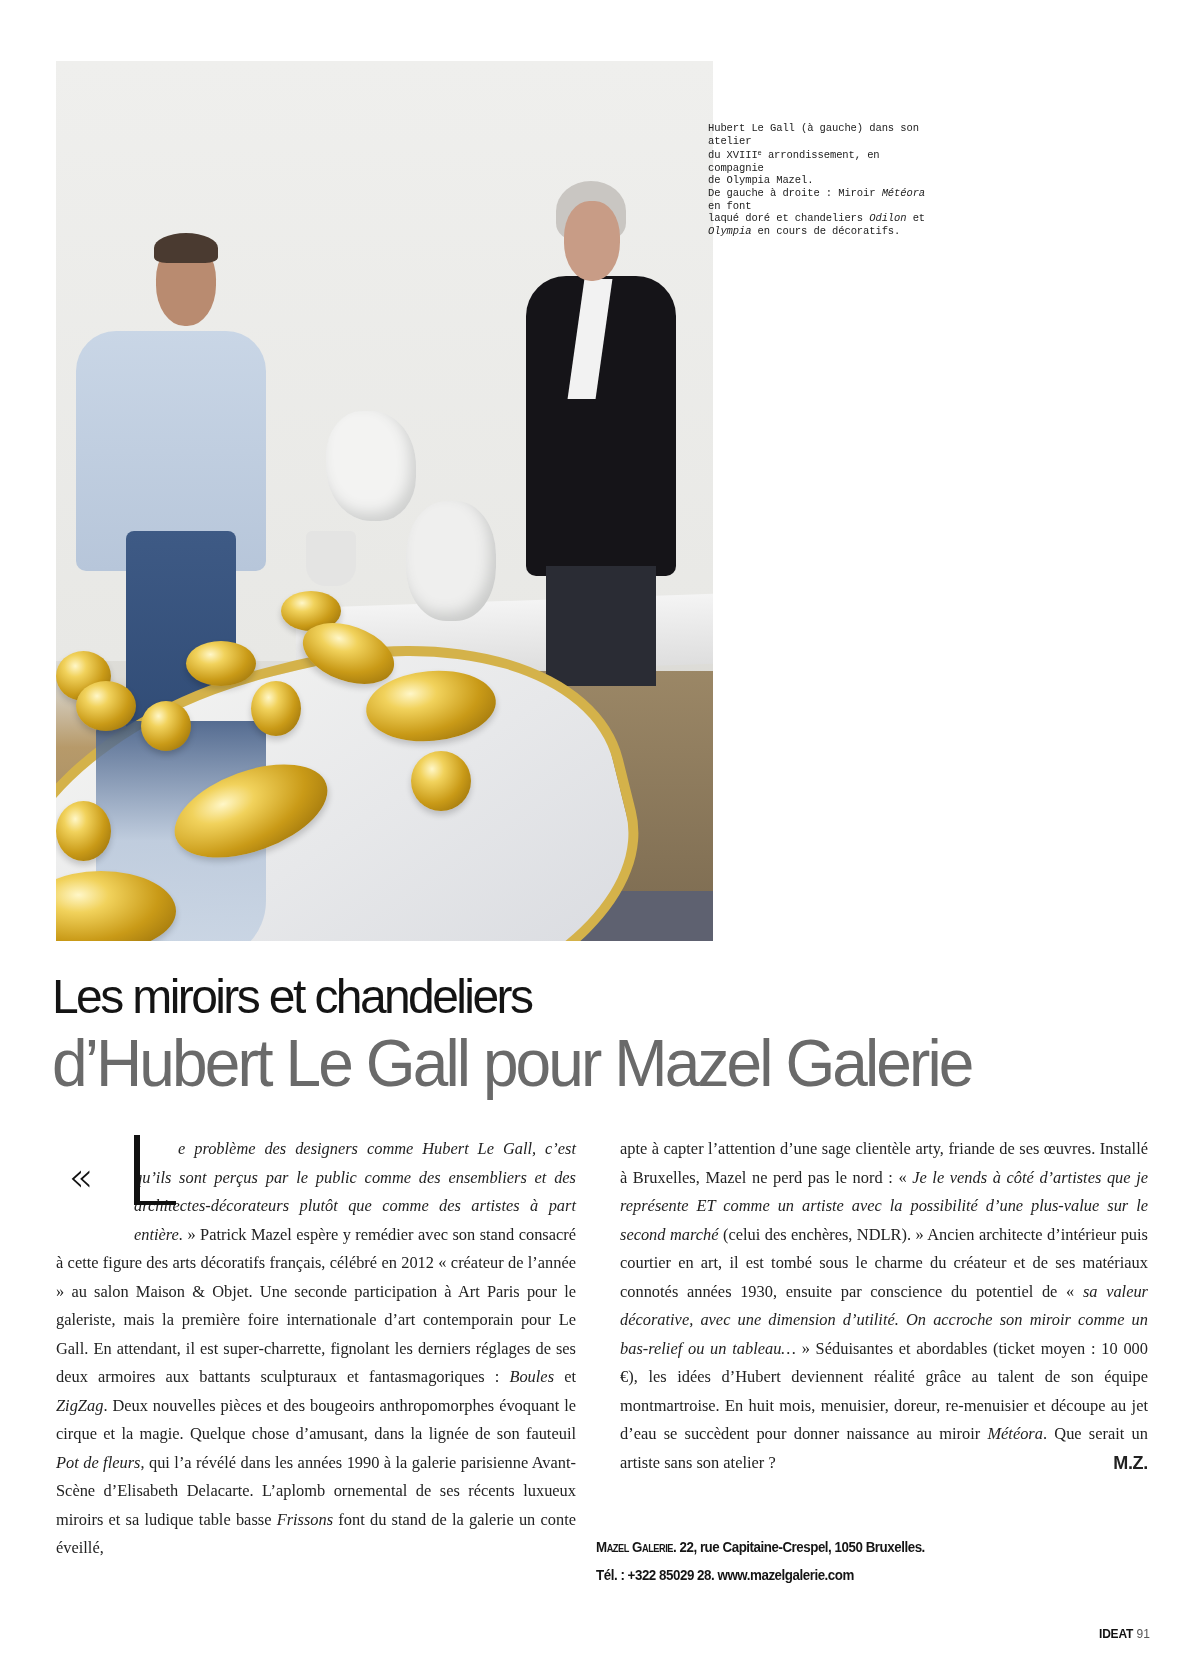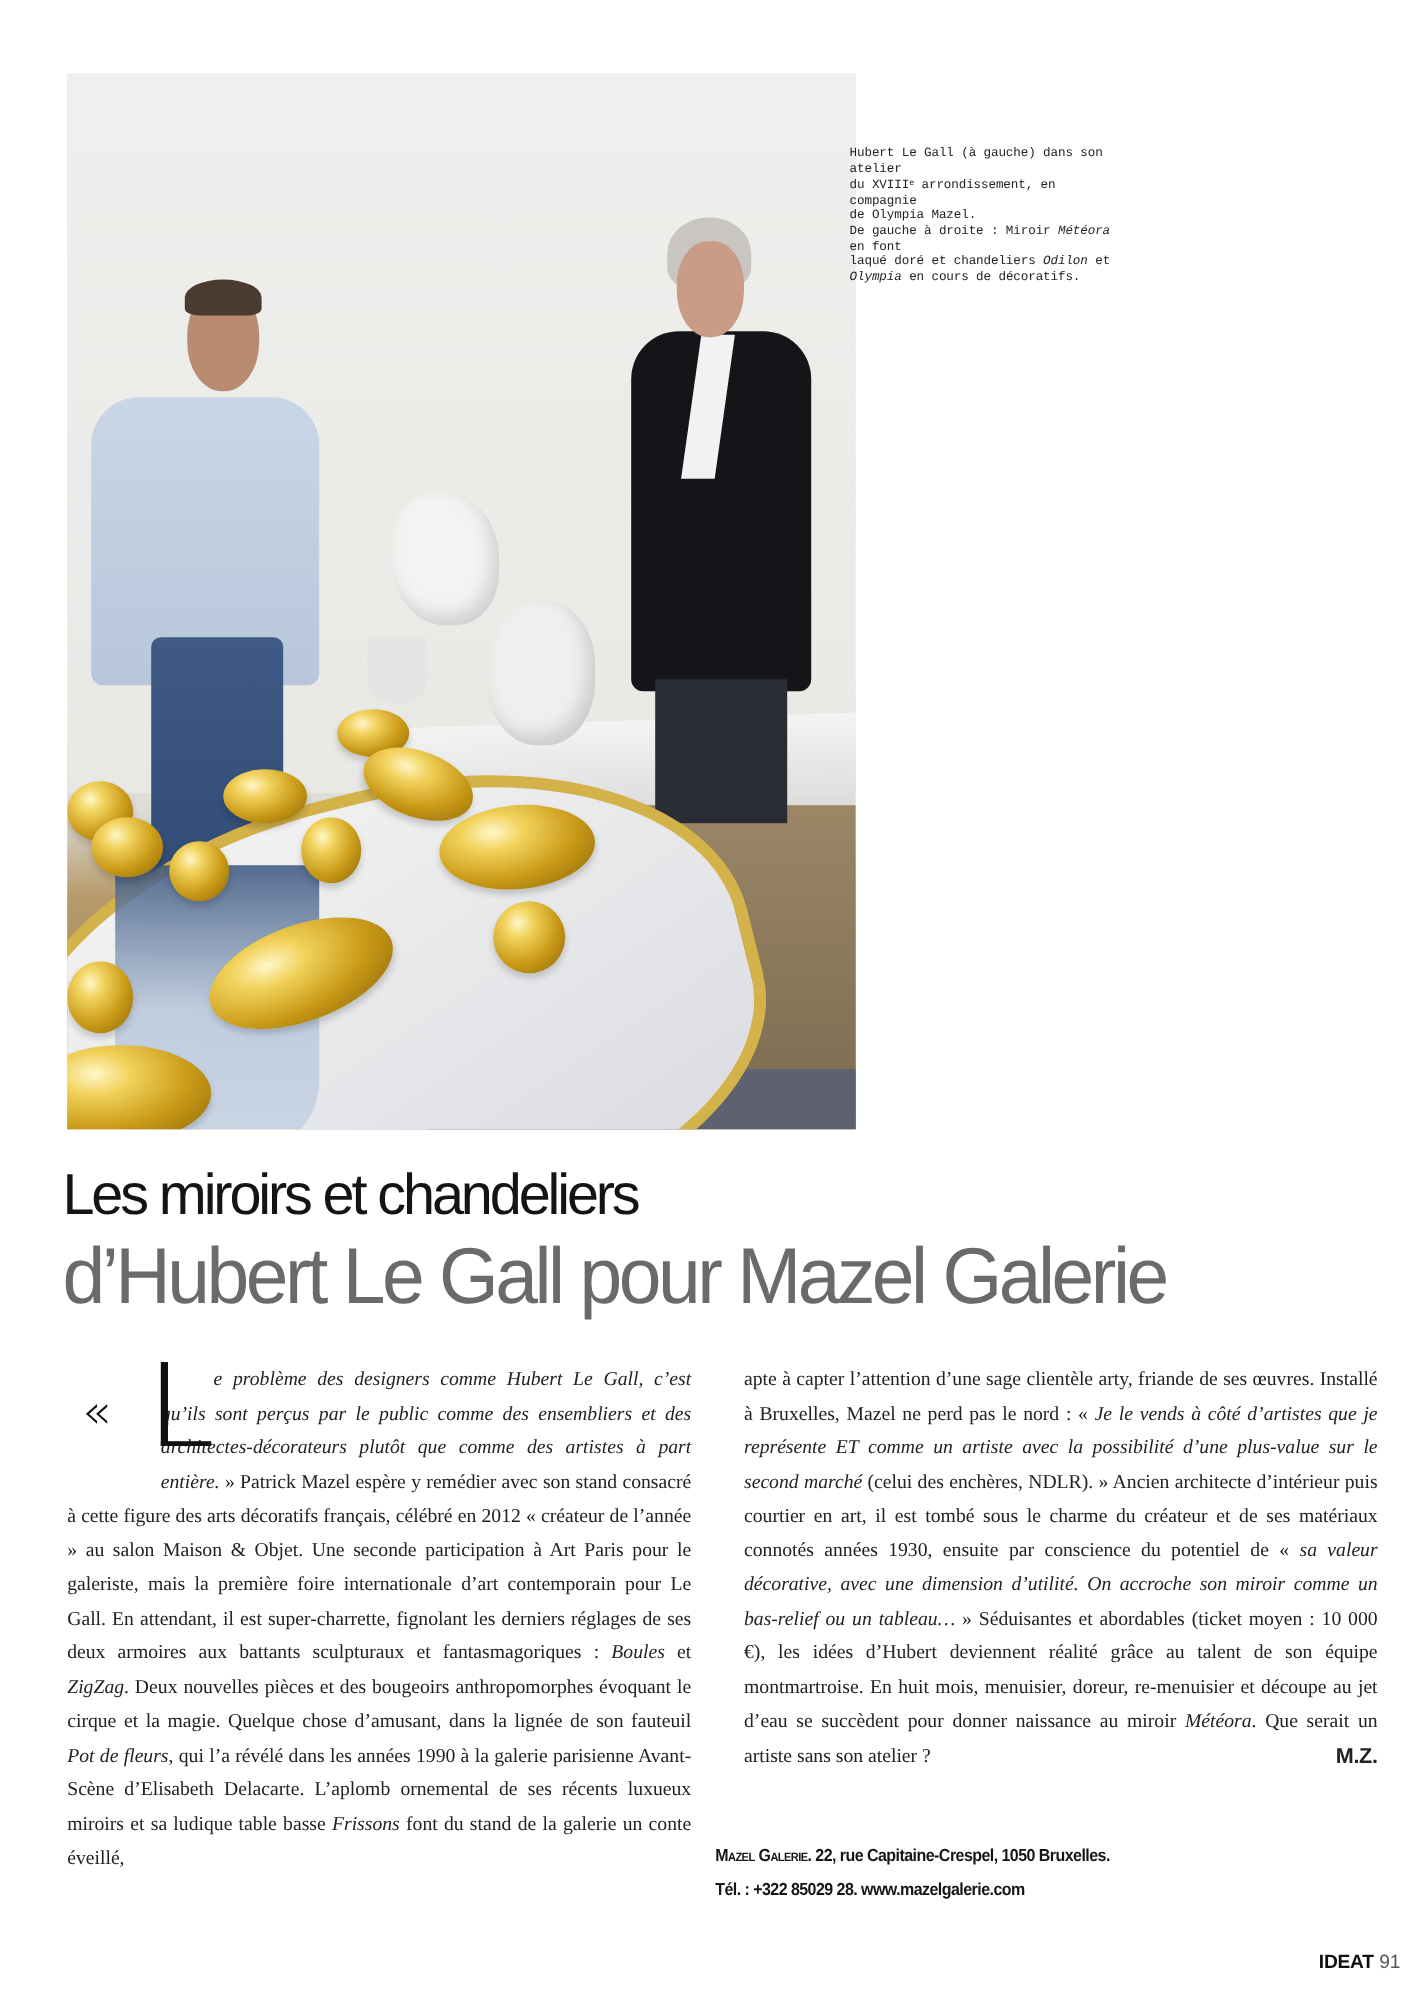--- a/index.html
+++ b/index.html
@@ -76,21 +76,21 @@
     .dropcap-L::after { content:""; position:absolute; left:0; bottom:0; width: 42px; height: 4px; background:#111; }
 
     .signature { font-family: "Liberation Sans", sans-serif; font-weight: 700; font-size: 18px; float:right; letter-spacing:-0.3px; }
     .contact {
       position:absolute; left: 596px; top: 1533px; width: 540px;
       font-family: "Liberation Sans", sans-serif; font-weight: 700; font-size: 14.5px; line-height: 28px; color:#151515;
       letter-spacing: -0.5px; transform: scaleX(0.92); transform-origin: left;
     }
     .contact .sc { font-variant: small-caps; }
 
-    .folio { position:absolute; left: 1099px; top: 1627px; font-family:"Liberation Sans", sans-serif; font-size: 16px; color:#555; white-space: nowrap; }
+    .folio { position:absolute; left: 1099px; top: 1627px; font-family:"Liberation Sans", sans-serif; font-size: 12px; color:#555; white-space: nowrap; }
     .folio .brand { font-weight: 700; color:#111; letter-spacing: -0.2px; }
   </style>
 </head>
 <body>
 
 <div class="photo">
   <div class="wall"></div>
   <div class="boxes"></div>
   <div class="floor"></div>
   <div class="table-top"></div>

